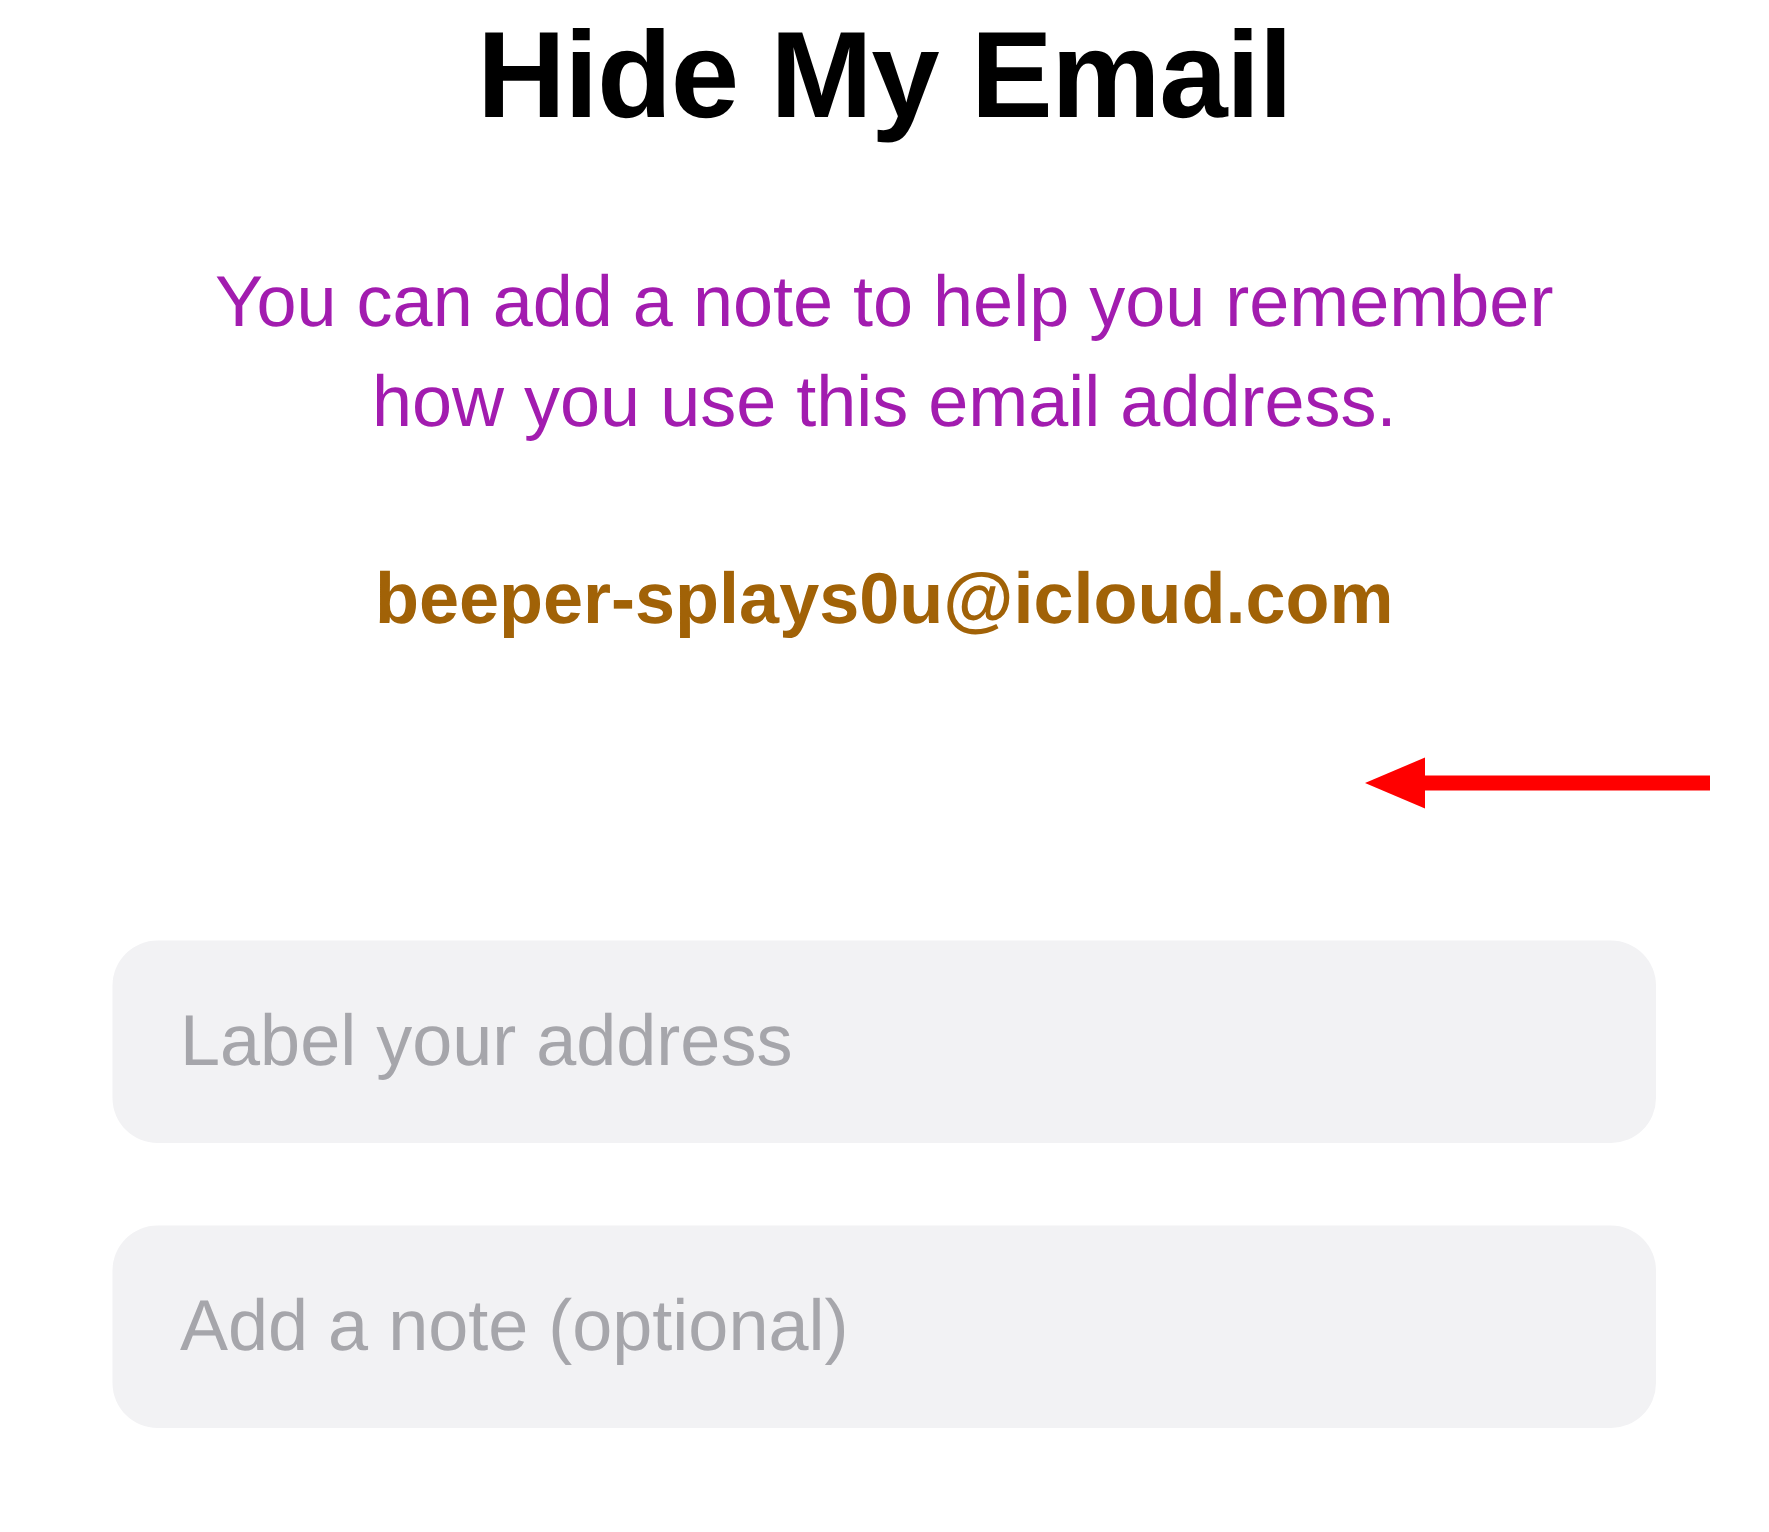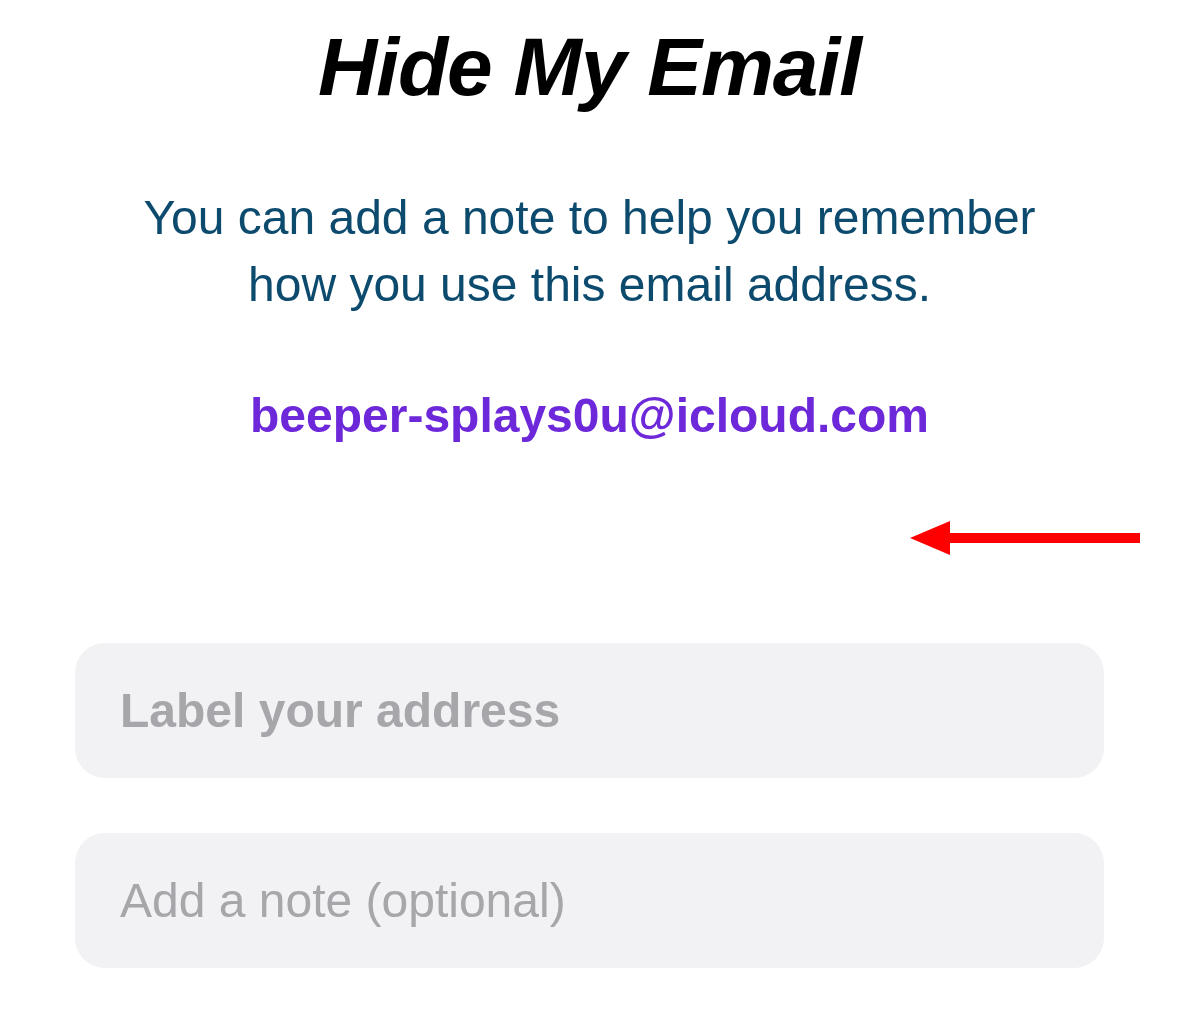--- a/index.html
+++ b/index.html
@@ -17,38 +17,37 @@
     }
     .container {
       width: 100%;
       padding: 0 50px;
     }
     .title {
       font-size: 82px;
       font-weight: 800;
       text-align: center;
       color: #000000;
-      margin-top: 20px;
+      margin-top: 4px;
       letter-spacing: -1px;
-      font-style: italic;
     }
     .subtitle {
       font-size: 48px;
       font-weight: 400;
       text-align: center;
-      color: #0c4a6e;
+      color: #a21caf;
       margin-top: 70px;
       line-height: 1.4;
       padding: 0 50px;
     }
     .email-address {
       font-size: 48px;
       font-weight: 700;
       text-align: center;
-      color: #6d28d9;
+      color: #a16207;
       margin-top: 70px;
     }
     .link-row {
       text-align: center;
       margin-top: 95px;
       position: relative;
     }
     .link {
       font-size: 48px;
       font-weight: 400;
@@ -75,21 +74,20 @@
       font-size: 48px;
       font-family: inherit;
       color: #000000;
       outline: none;
     }
     .input-field::placeholder {
       color: #A6A6AB;
     }
     .input-label {
       margin-top: 105px;
-      font-weight: bold;
     }
     .input-note {
       margin-top: 55px;
     }
   </style>
 </head>
 <body>
 
 <div class="container">
   <h1 class="title">Hide My Email</h1>

